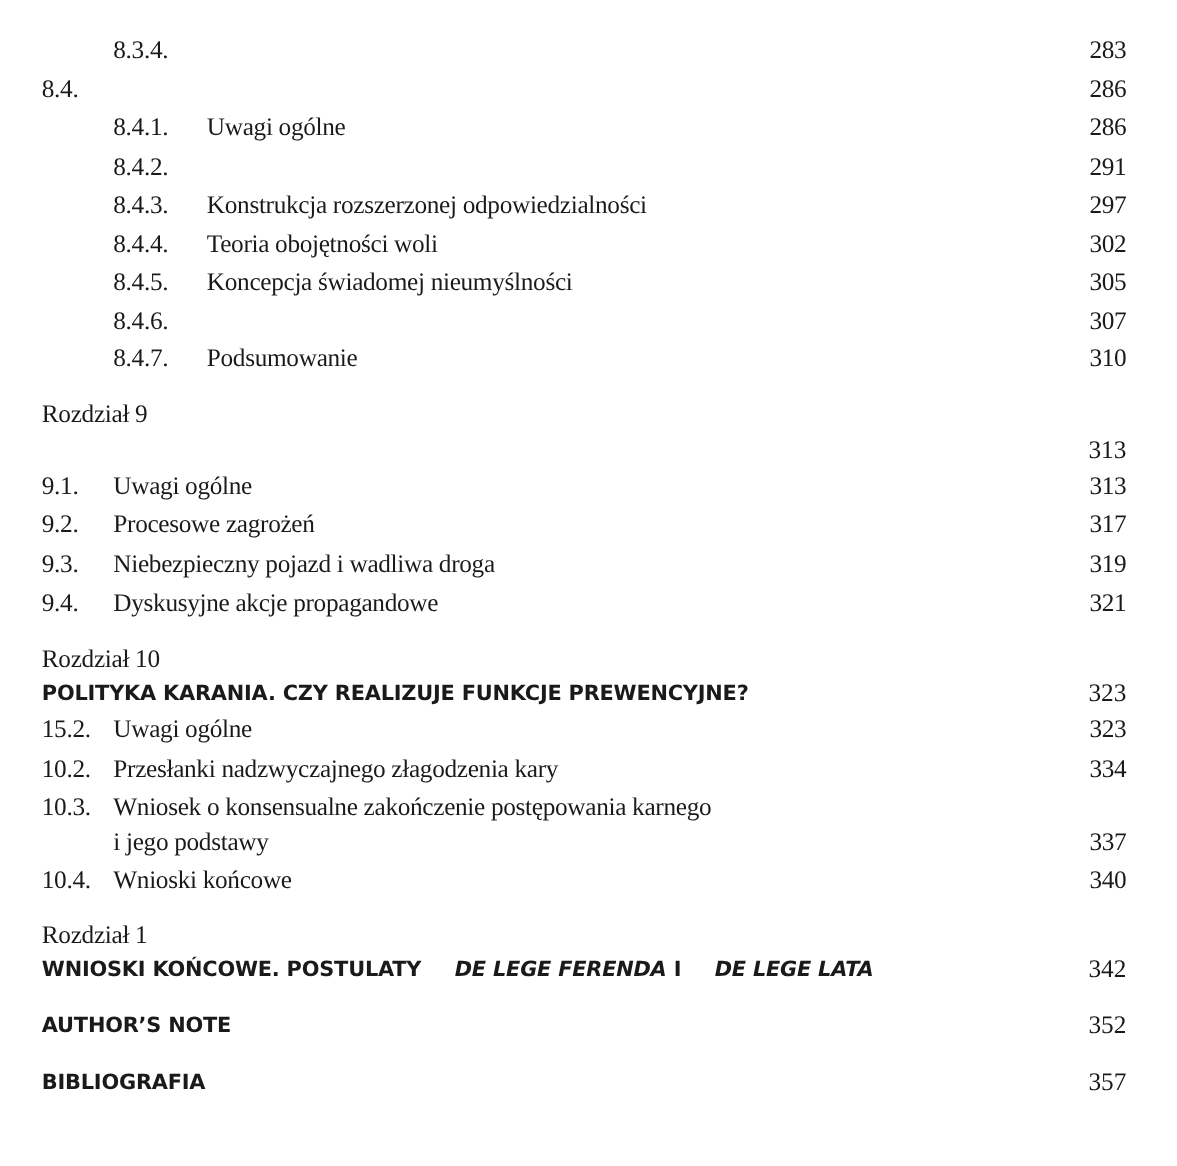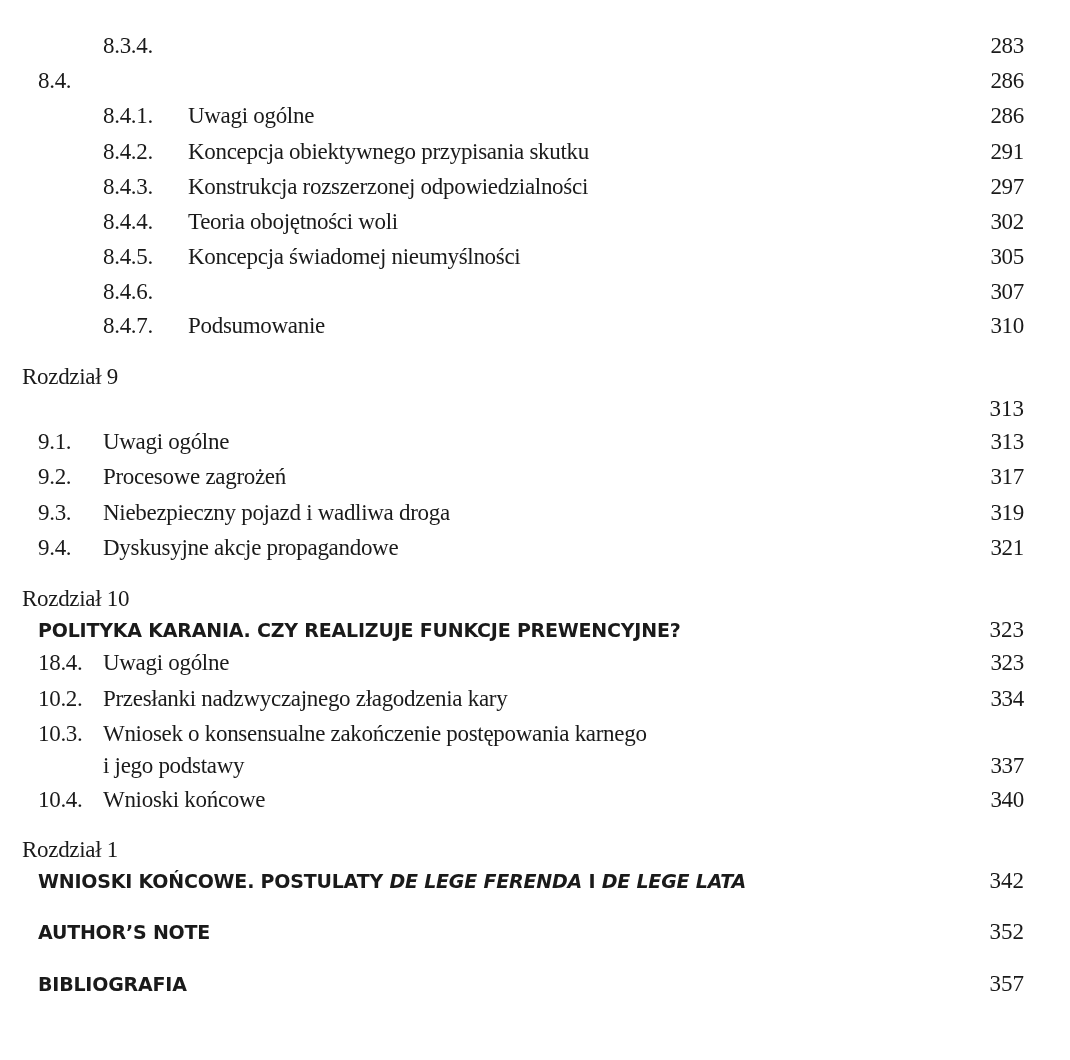--- a/index.html
+++ b/index.html
@@ -4,23 +4,23 @@
 <style>
   html, body { margin: 0; padding: 0; background: #ffffff; }
   body { width: 1070px; height: 1060px; position: relative; overflow: hidden; color: #1a1a1a; }
   .toc { position: absolute; left: 0; top: 0; width: 1070px; }
   .row { position: absolute; left: 0; width: 1070px; height: 30px; }
   .serif { font-family: "Liberation Serif", "DejaVu Serif", serif; font-size: 23px; letter-spacing: -0.3px; }
   .sans-bold { font-family: "DejaVu Sans", "Liberation Sans", sans-serif; font-weight: bold; font-size: 19px; letter-spacing: -0.2px; }
   .num { position: absolute; white-space: nowrap; }
   .title { position: absolute; white-space: nowrap; }
   .page { position: absolute; right: 46px; white-space: nowrap; font-family: "Liberation Serif", "DejaVu Serif", serif; font-size: 23px; }
-  .chapter-label { position: absolute; left: 22px; white-space: nowrap; text-align: right; }
+  .chapter-label { position: absolute; left: 38px; white-space: nowrap; text-align: right; }
   .chapter-title { position: absolute; left: 38px; white-space: nowrap; }
-  .it { font-style: italic; }
+  .it { font-style: italic; margin-left: 24px; }
 </style>
 </head>
 <body>
 
 <div class="toc">
 
   <div class="row serif" style="top:33px">
     <span class="num" style="left:103px">8.3.4.</span>
     <span class="page">283</span>
   </div>
@@ -28,21 +28,20 @@
     <span class="num" style="left:38px">8.4.</span>
     <span class="page">286</span>
   </div>
   <div class="row serif" style="top:103px">
     <span class="num" style="left:103px">8.4.1.</span>
     <span class="title" style="left:188px">Uwagi ogólne</span>
     <span class="page">286</span>
   </div>
   <div class="row serif" style="top:139px">
     <span class="num" style="left:103px">8.4.2.</span>
-    <span class="title" style="left:188px">Koncepcja obiektywnego przypisania skutku</span>
     <span class="page">291</span>
   </div>
   <div class="row serif" style="top:174px">
     <span class="num" style="left:103px">8.4.3.</span>
     <span class="title" style="left:188px">Konstrukcja rozszerzonej odpowiedzialności</span>
     <span class="page">297</span>
   </div>
   <div class="row serif" style="top:209px">
     <span class="num" style="left:103px">8.4.4.</span>
     <span class="title" style="left:188px">Teoria obojętności woli</span>
@@ -91,21 +90,21 @@
   </div>
 
   <div class="row serif" style="top:586px">
     <span class="chapter-label">Rozdział 10</span>
   </div>
   <div class="row" style="top:617px">
     <span class="chapter-title sans-bold" style="top:2px">POLITYKA KARANIA. CZY REALIZUJE FUNKCJE PREWENCYJNE?</span>
     <span class="page">323</span>
   </div>
   <div class="row serif" style="top:650px">
-    <span class="num" style="left:38px">18.4.</span>
+    <span class="num" style="left:38px">15.2.</span>
     <span class="title" style="left:103px">Uwagi ogólne</span>
     <span class="page">323</span>
   </div>
   <div class="row serif" style="top:686px">
     <span class="num" style="left:38px">10.2.</span>
     <span class="title" style="left:103px">Przesłanki nadzwyczajnego złagodzenia kary</span>
     <span class="page">334</span>
   </div>
   <div class="row serif" style="top:721px; height:64px">
     <span class="num" style="left:38px">10.3.</span>

